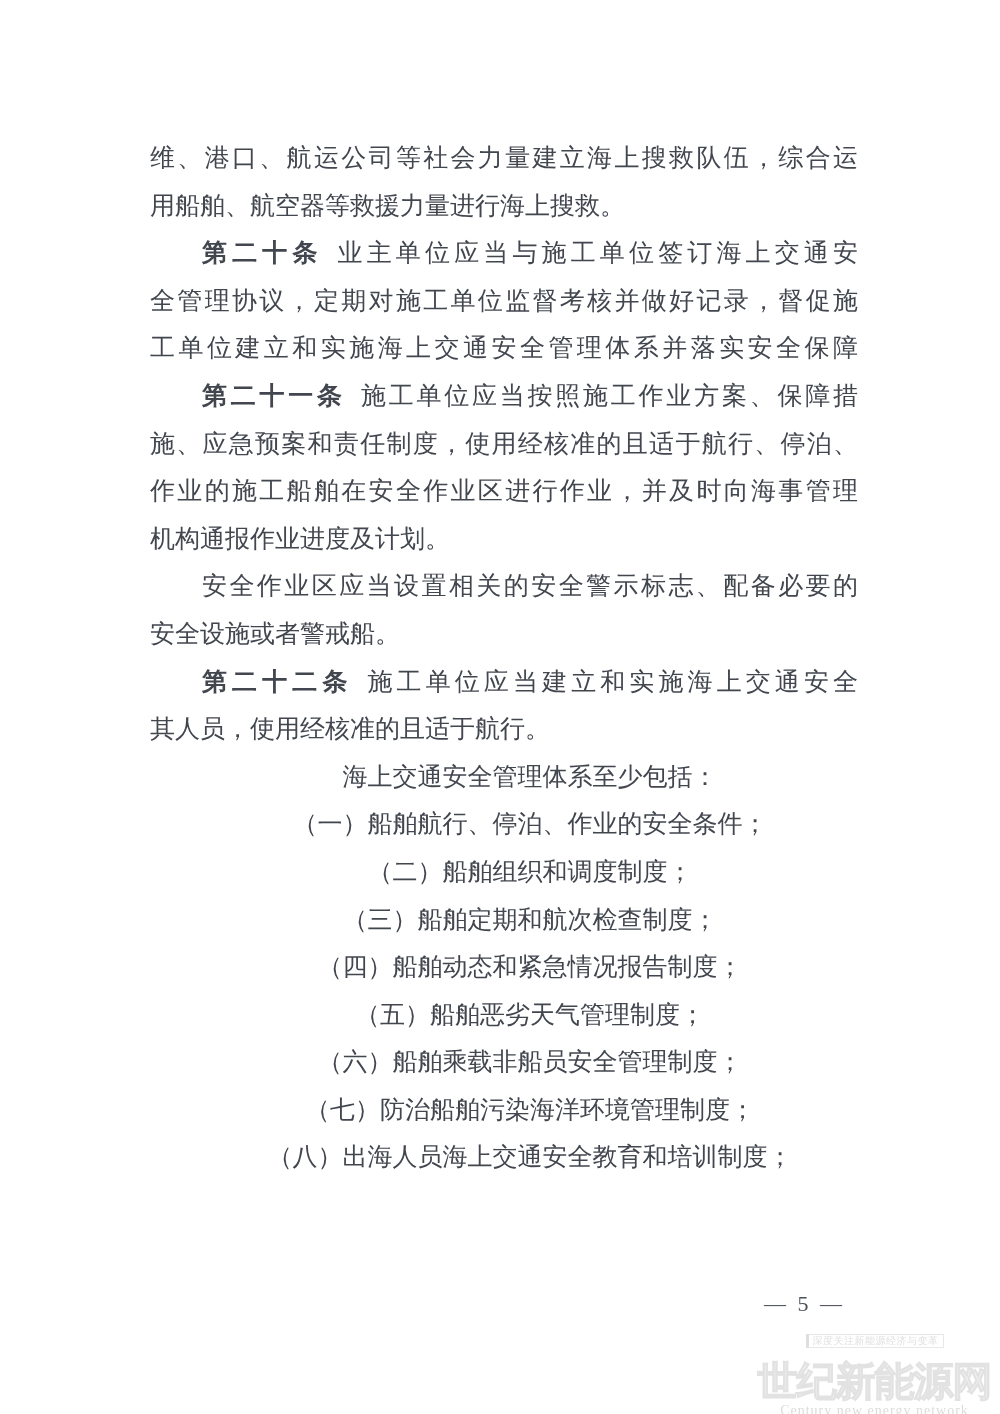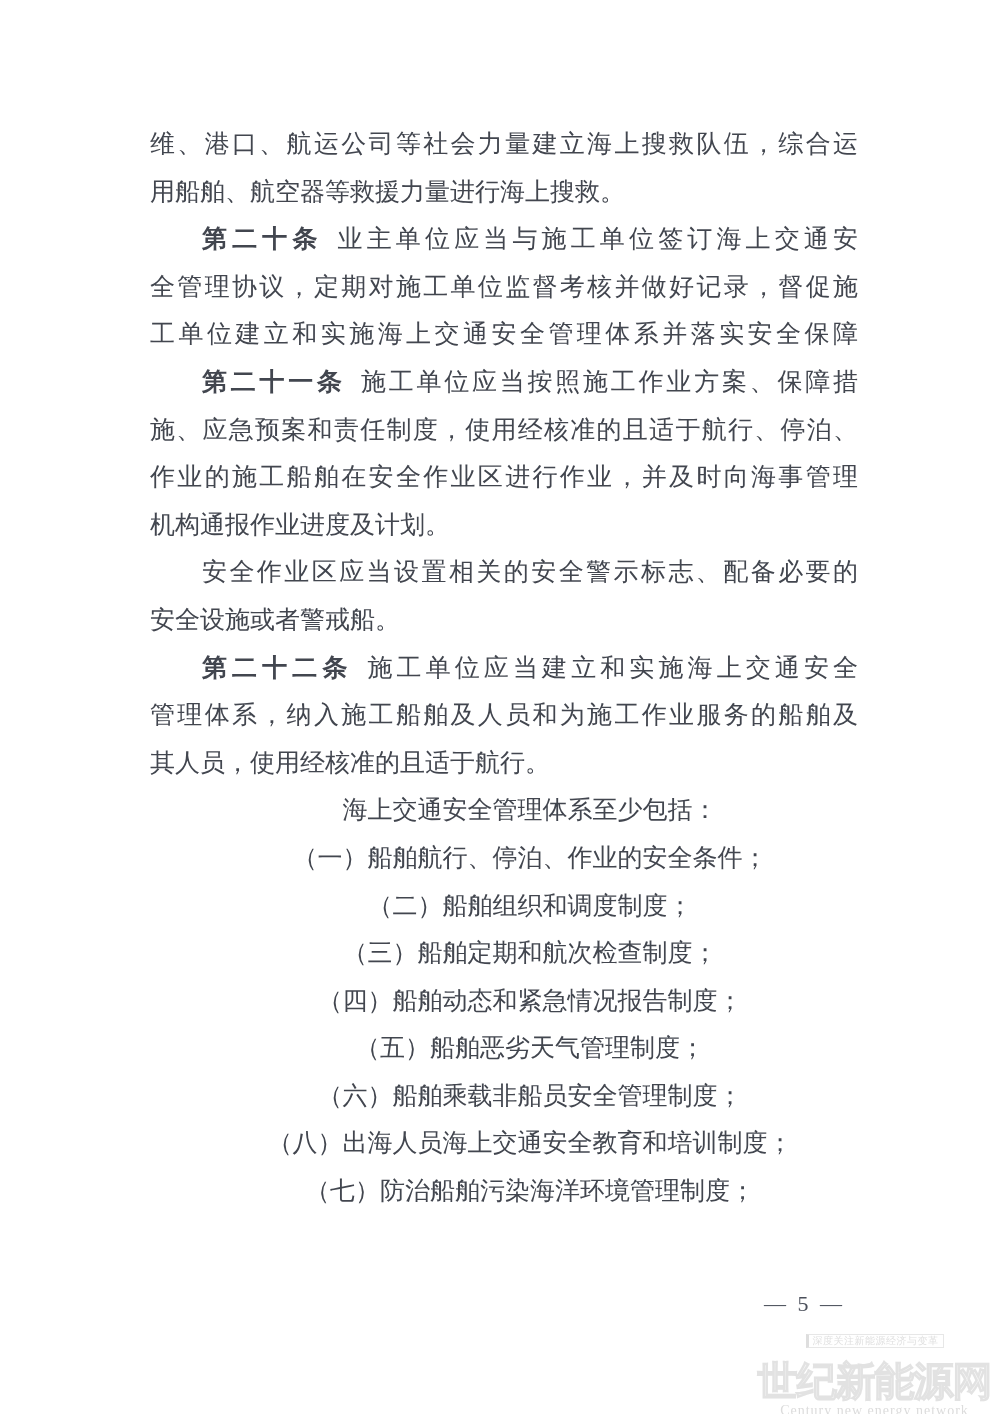--- a/index.html
+++ b/index.html
@@ -7,21 +7,21 @@
     position: relative;
     width: 1000px;
     height: 1414px;
     background: #ffffff;
     overflow: hidden;
     font-family: "Liberation Serif", "DejaVu Serif", serif;
   }
   .doc {
     position: absolute;
     left: 150px;
-    top: 120px;
+    top: 134px;
     width: 708px;
     color: #42464f;
     font-size: 25px;
     line-height: 47.6px;
   }
   .line {
     height: 47.6px;
     overflow: visible;
   }
   .justify {
@@ -95,31 +95,30 @@
     <div class="line indent justify"><span class="article-num">第二十条</span><span class="article-rest">业主单位应当与施工单位签订海上交通安</span></div>
     <div class="line justify">全管理协议，定期对施工单位监督考核并做好记录，督促施</div>
     <div class="line justify">工单位建立和实施海上交通安全管理体系并落实安全保障</div>
     <div class="line indent justify"><span class="article-num">第二十一条</span><span class="article-rest">施工单位应当按照施工作业方案、保障措</span></div>
     <div class="line justify">施、应急预案和责任制度，使用经核准的且适于航行、停泊、</div>
     <div class="line justify">作业的施工船舶在安全作业区进行作业，并及时向海事管理</div>
     <div class="line">机构通报作业进度及计划。</div>
     <div class="line indent justify">安全作业区应当设置相关的安全警示标志、配备必要的</div>
     <div class="line">安全设施或者警戒船。</div>
     <div class="line indent justify"><span class="article-num">第二十二条</span><span class="article-rest">施工单位应当建立和实施海上交通安全</span></div>
-    <div class="line justify">管理体系，纳入施工船舶及人员和为施工作业服务的船舶及</div>
     <div class="line">其人员，使用经核准的且适于航行。</div>
     <div class="line indent">海上交通安全管理体系至少包括：</div>
     <div class="line indent">（一）船舶航行、停泊、作业的安全条件；</div>
     <div class="line indent">（二）船舶组织和调度制度；</div>
     <div class="line indent">（三）船舶定期和航次检查制度；</div>
     <div class="line indent">（四）船舶动态和紧急情况报告制度；</div>
     <div class="line indent">（五）船舶恶劣天气管理制度；</div>
     <div class="line indent">（六）船舶乘载非船员安全管理制度；</div>
+    <div class="line indent">（七）防治船舶污染海洋环境管理制度；</div>
     <div class="line indent">（八）出海人员海上交通安全教育和培训制度；</div>
-    <div class="line indent">（七）防治船舶污染海洋环境管理制度；</div>
   </div>
 
   <div class="page-num">— 5 —</div>
 
   <div class="watermark">
     <div><span class="wm-tagline">深度关注新能源经济与变革</span></div>
     <div class="wm-brand">世纪新能源网</div>
     <div class="wm-en">Century new energy network</div>
   </div>
 

